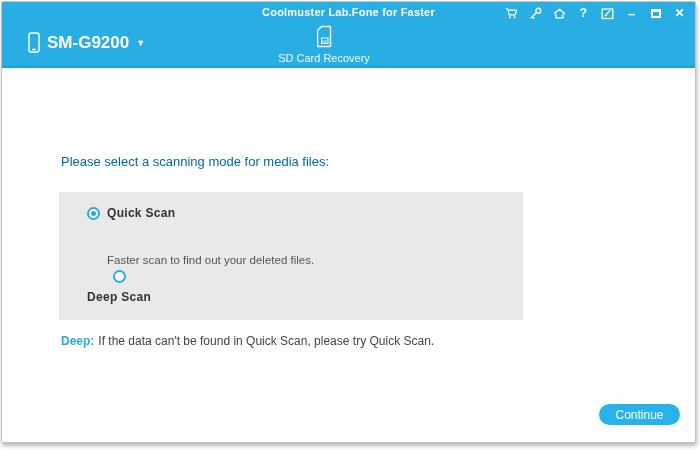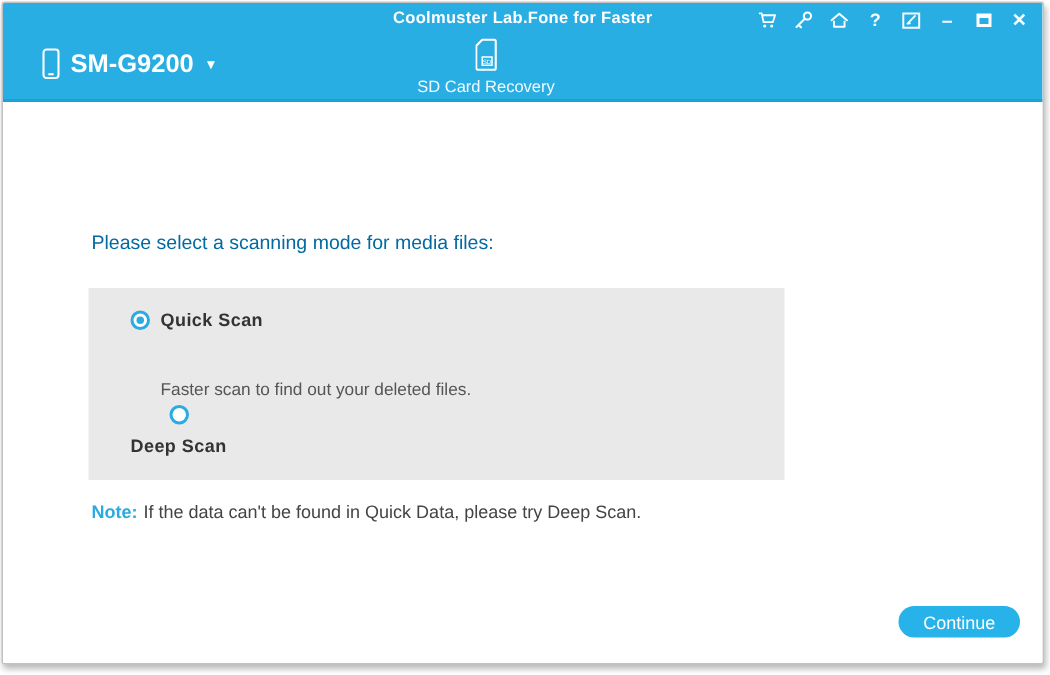--- a/index.html
+++ b/index.html
@@ -157,20 +157,20 @@
       <div class="mode-desc" id="desc-quick">Faster scan to find out your deleted files.</div>
 
       <div class="mode-row" id="mode-row-deep">
         <span class="radio"></span>
         <span class="mode-name">Deep Scan</span>
       </div>
 
     </div>
 
     <div id="note-line">
-      <span id="note-label">Note:</span><span>If the data can't be found in Quick Data, please try Deep Scan.</span>
+      <span id="note-label">Deep:</span><span>If the data can't be found in Quick Scan, please try Quick Scan.</span>
     </div>
 
     <button id="continue-button">Continue</button>
 
   </div>
 
 </div>
 
 </body></html>

